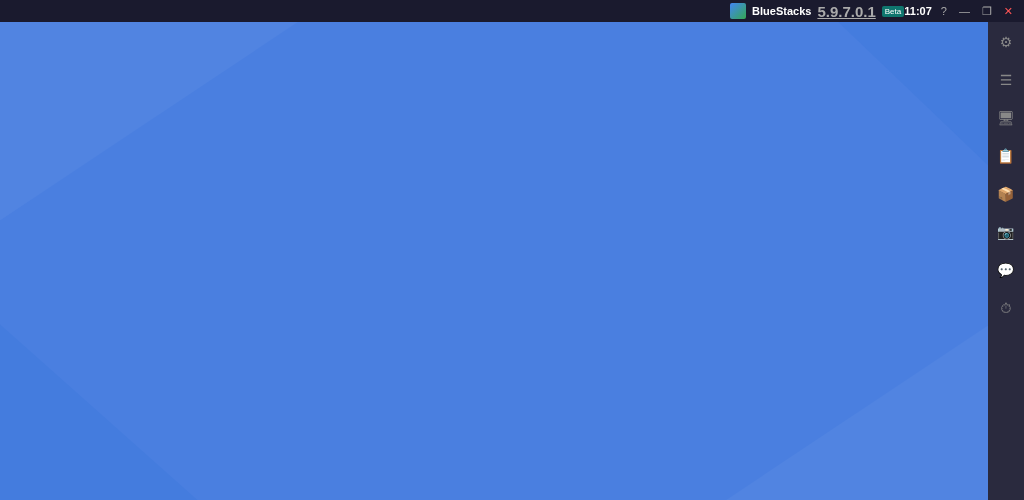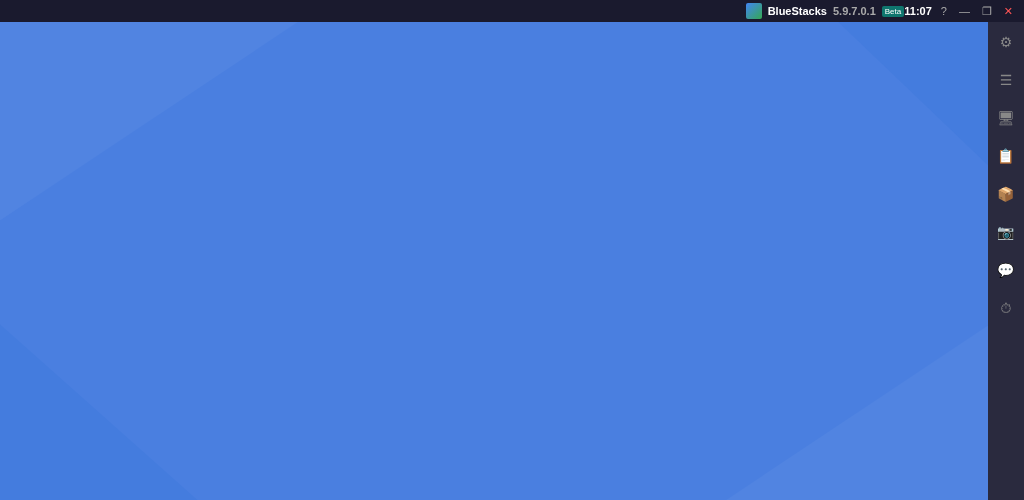--- a/index.html
+++ b/index.html
@@ -203,21 +203,21 @@
       width: 100%; height: 100%;
     }
   </style>
 </head>
 <body>
 
 <div class="titlebar">
   <div class="titlebar-left">
     <div class="titlebar-logo"></div>
     <span class="titlebar-title">BlueStacks</span>
-    <span class="titlebar-title" style="color:#aaa;font-size:11px;">5.9.7.0.1</span>
+    <span class="titlebar-title" style="color:#aaa;font-size:15px;text-decoration:underline;">5.9.7.0.1</span>
     <span class="titlebar-badge">Beta</span>
   </div>
   <div class="titlebar-right">
     <span class="titlebar-time">11:07</span>
     <span class="win-btn">?</span>
     <span class="win-btn">—</span>
     <span class="win-btn">❐</span>
     <span class="win-btn close">✕</span>
   </div>
 </div>

